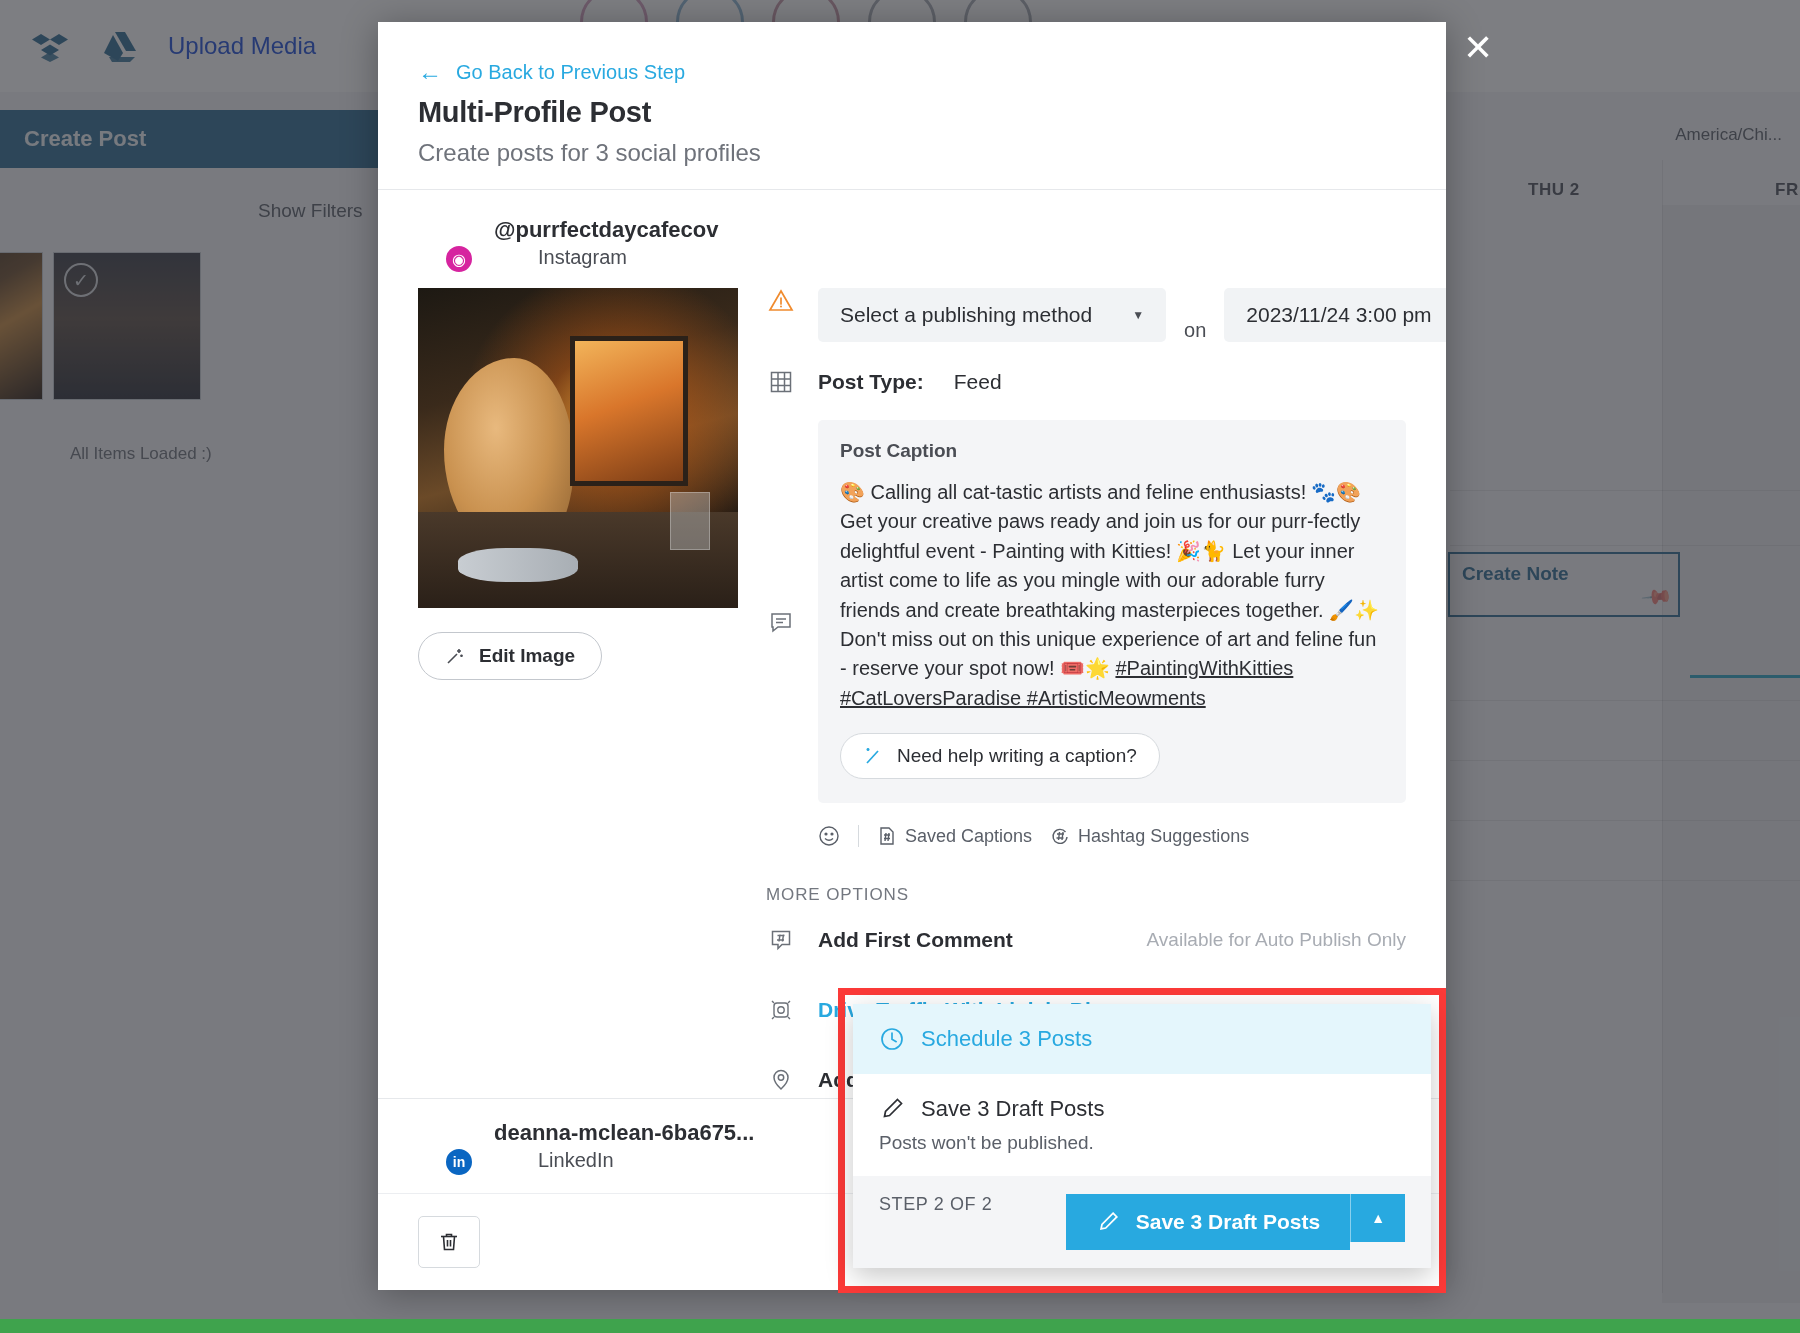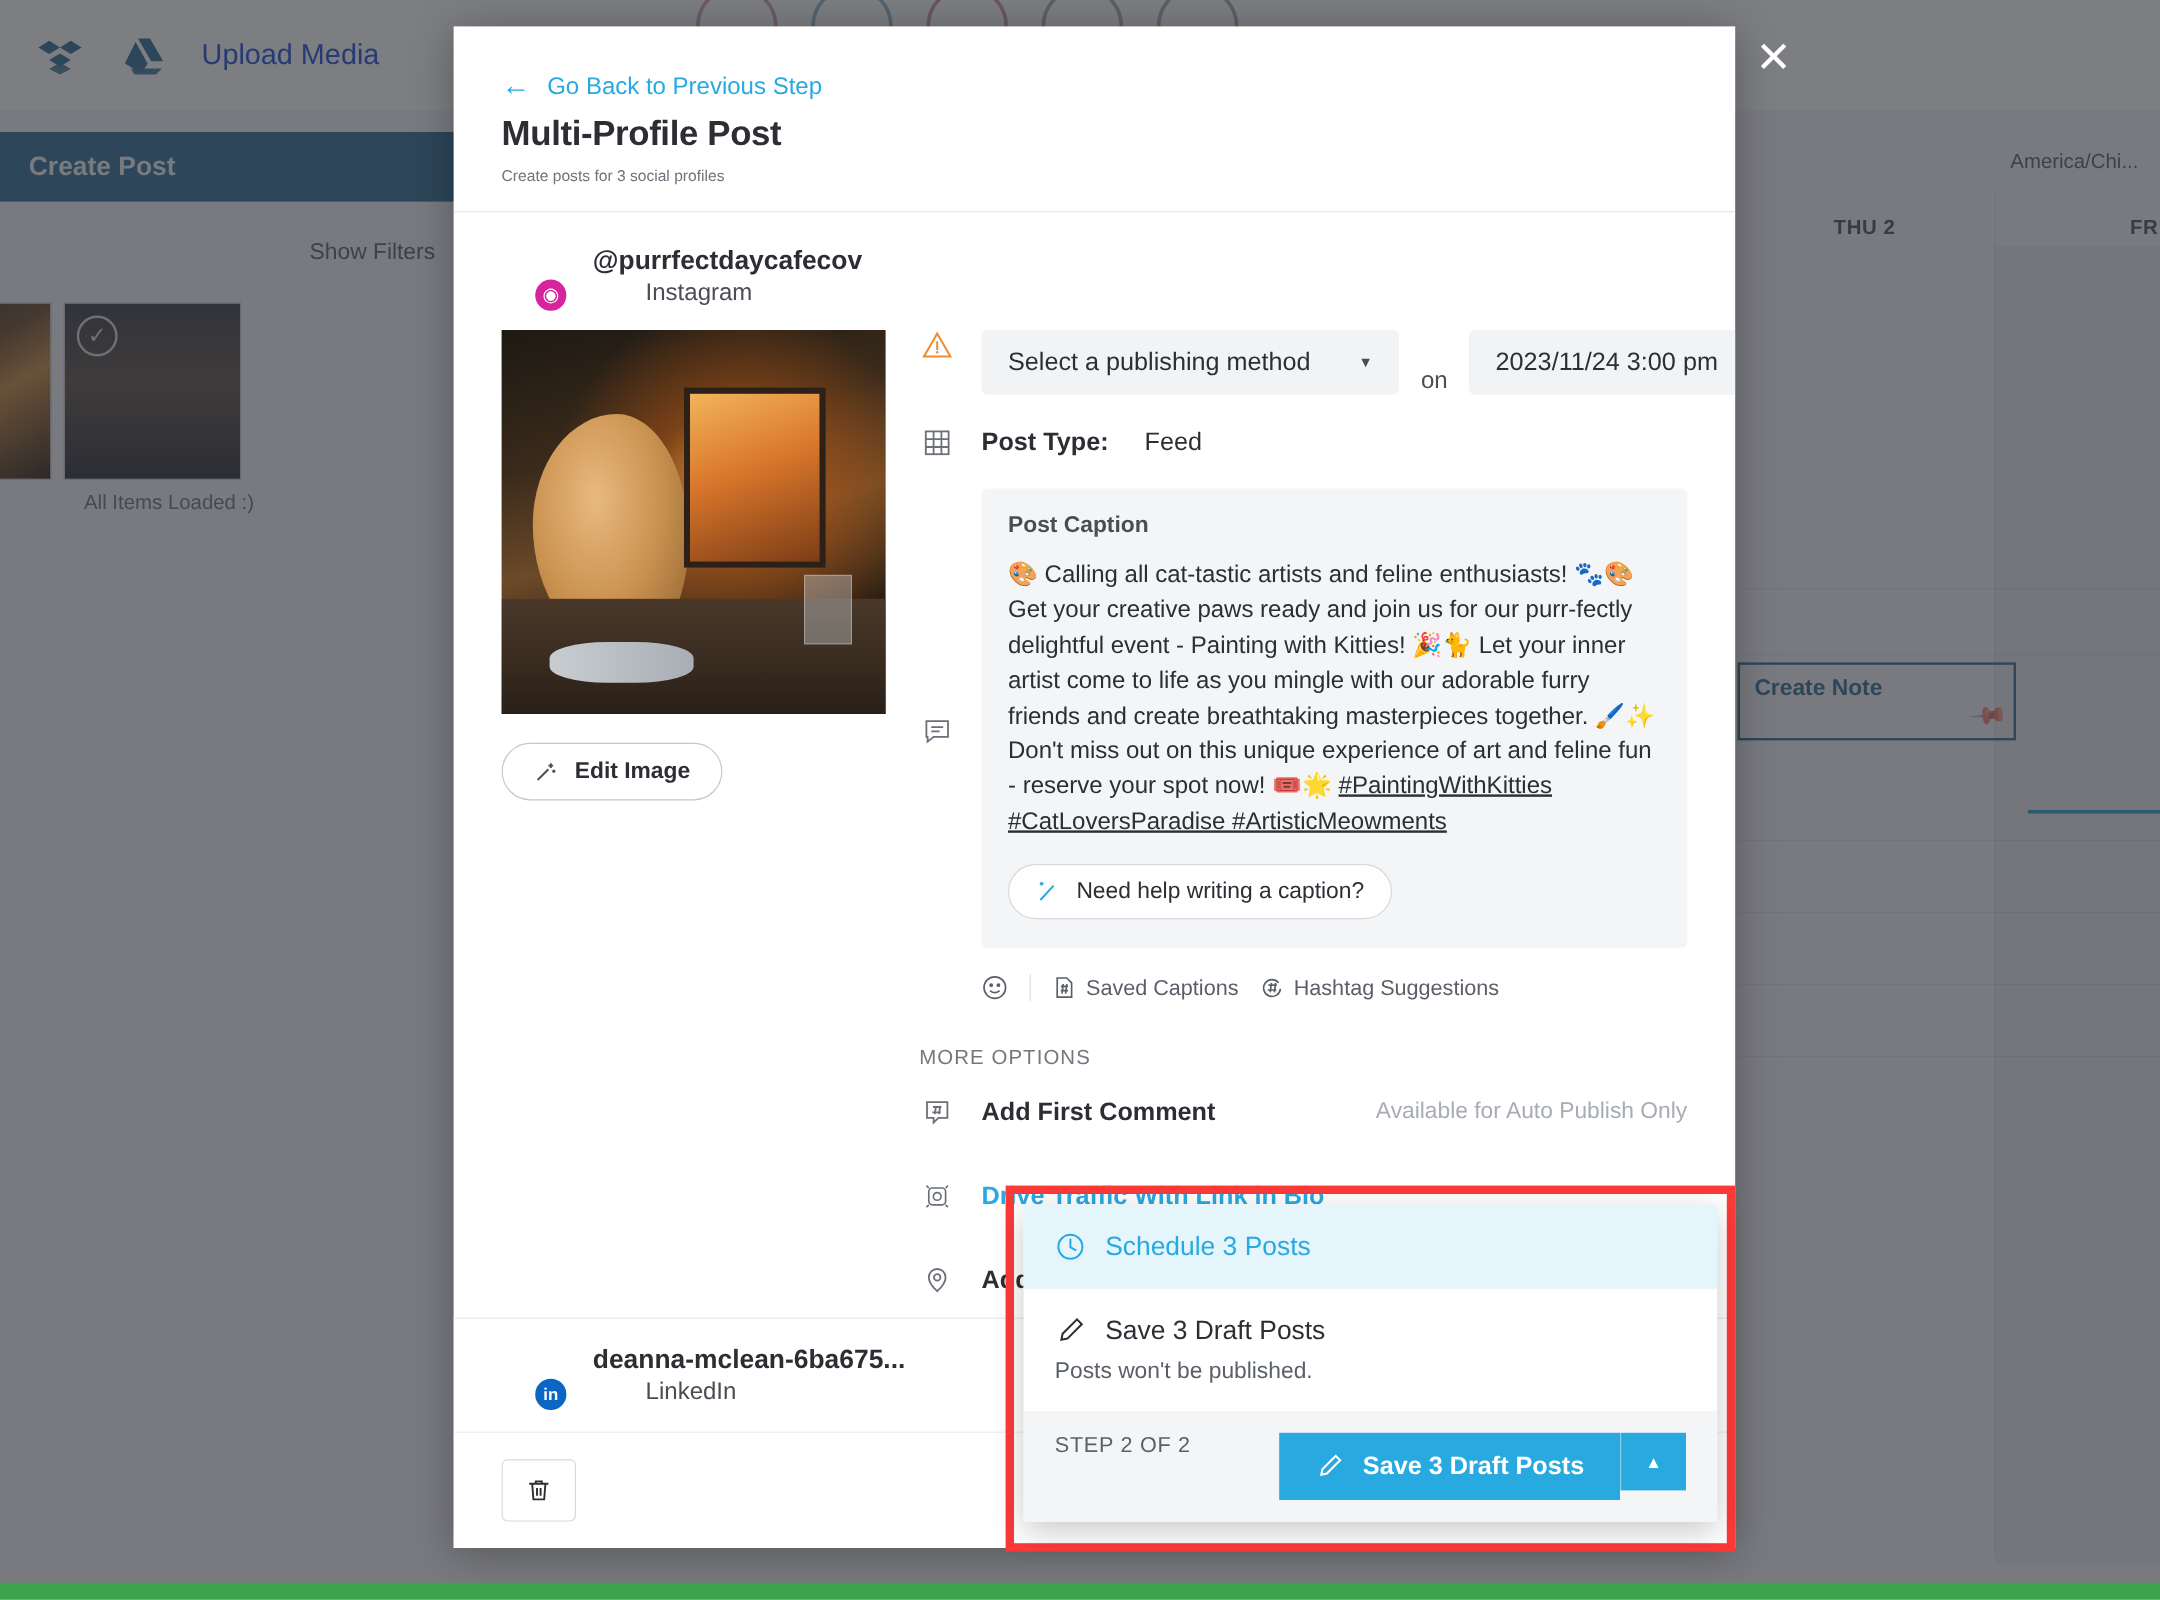--- a/index.html
+++ b/index.html
@@ -38,21 +38,21 @@
 
   .bg-thumbs { position: absolute; top: 252px; left: -105px; display: flex; gap: 10px; }
   .bg-thumb { width: 148px; height: 148px; border: 1px solid #c9ccd2; position: relative; overflow: hidden; }
   .thumb-a { background: linear-gradient(150deg,#2b2018 0%,#6d4c2a 38%,#c98a3e 58%,#2a1d14 100%); }
   .thumb-b { background: linear-gradient(180deg,#3a3c45 0%,#5d4f45 45%,#2c2e36 100%); }
   .check-ring {
     position: absolute; top: 10px; left: 10px; width: 34px; height: 34px; border-radius: 50%;
     border: 2px solid #d8dade; display: flex; align-items: center; justify-content: center;
     color: #d8dade; font-size: 19px;
   }
-  .bg-allitems { position: absolute; top: 409px; left: 70px; font-size: 17px; color: #70747c; }
+  .bg-allitems { position: absolute; top: 444px; left: 70px; font-size: 17px; color: #70747c; }
 
   .bg-tz { position: absolute; top: 125px; right: 18px; font-size: 17px; color: #5a5f68; }
   .bg-daycol-thu { position: absolute; top: 180px; left: 1528px; font-size: 17px; font-weight: 700; color: #4c5059; letter-spacing: .5px; }
   .bg-daycol-fri { position: absolute; top: 180px; left: 1775px; font-size: 17px; font-weight: 700; color: #4c5059; letter-spacing: .5px; }
   .bg-gridline { position: absolute; left: 1450px; right: 0; height: 1px; background: rgba(0,0,0,.07); }
   .bg-vline { position: absolute; top: 160px; bottom: 40px; width: 1px; background: rgba(0,0,0,.07); }
   .bg-shade-col { position: absolute; top: 205px; left: 1662px; width: 138px; bottom: 30px; background: rgba(0,0,0,.04); }
 
   .bg-createnote {
     position: absolute; top: 552px; left: 1448px; width: 232px; height: 65px;
@@ -79,21 +79,21 @@
   #close-x {
     position: absolute; top: 28px; left: 1456px; z-index: 70;
     width: 44px; height: 44px; color: #fff; font-size: 36px; line-height: 40px;
     font-weight: 300; cursor: pointer; user-select: none; text-align: center;
   }
 
   .modal-head { padding: 38px 40px 22px 40px; border-bottom: 1px solid #e6e8eb; }
   .goback { display: flex; align-items: center; gap: 14px; color: #28a9e0; font-size: 20px; cursor: pointer; }
   .goback .arrow { font-size: 24px; line-height: 1; }
   .modal-title { font-size: 29px; font-weight: 700; color: #2c2e33; margin-top: 12px; letter-spacing: -.3px; }
-  .modal-sub { font-size: 13px; color: #6f737b; margin-top: 10px; }
+  .modal-sub { font-size: 24px; color: #6f737b; margin-top: 10px; }
 
   .modal-body { flex: 1; overflow: hidden; position: relative; }
 
   .profile-row { display: flex; align-items: center; gap: 22px; padding: 26px 40px 18px 40px; }
   .avatar-wrap { position: relative; width: 54px; height: 54px; }
   .avatar-img {
     width: 54px; height: 54px; border-radius: 50%; overflow: hidden;
     background: linear-gradient(160deg,#dfe9ef 0%,#b9cdd8 40%,#8fa7b4 100%);
   }
   .avatar-img.li { background: linear-gradient(160deg,#6b4a36 0%,#c79a78 45%,#8d6049 100%); }

